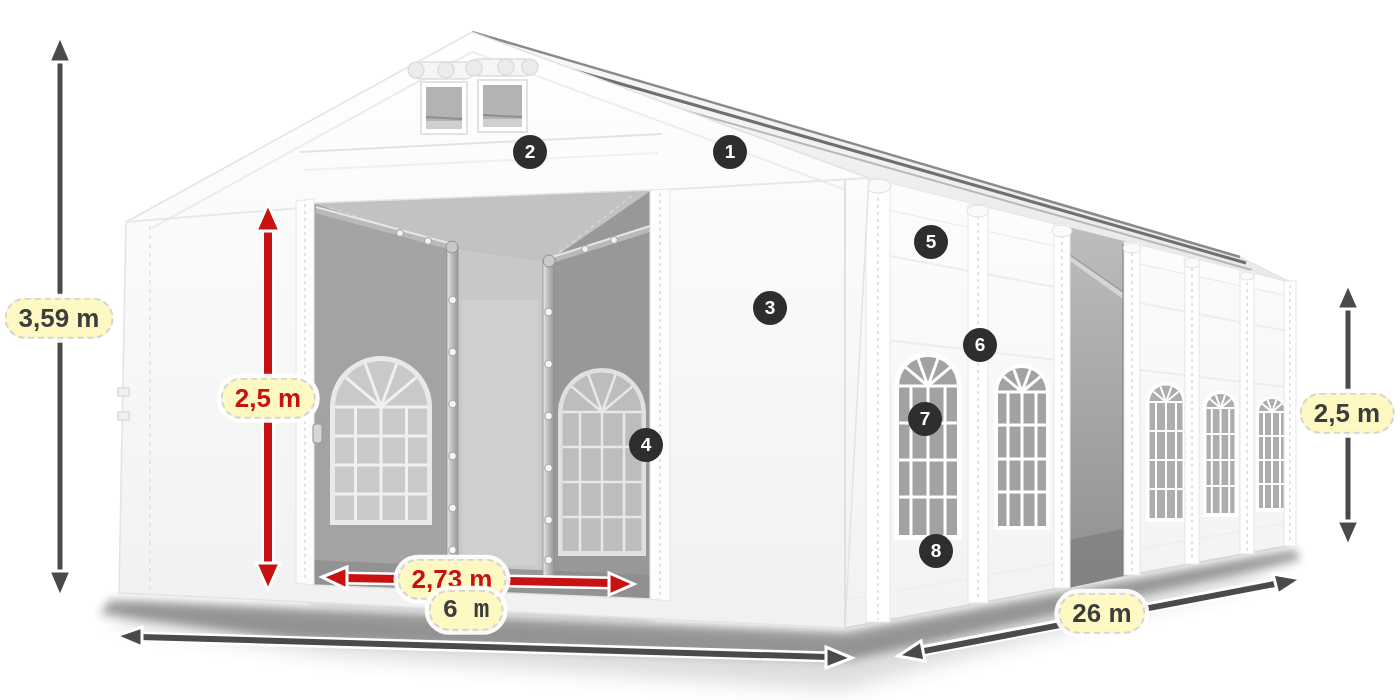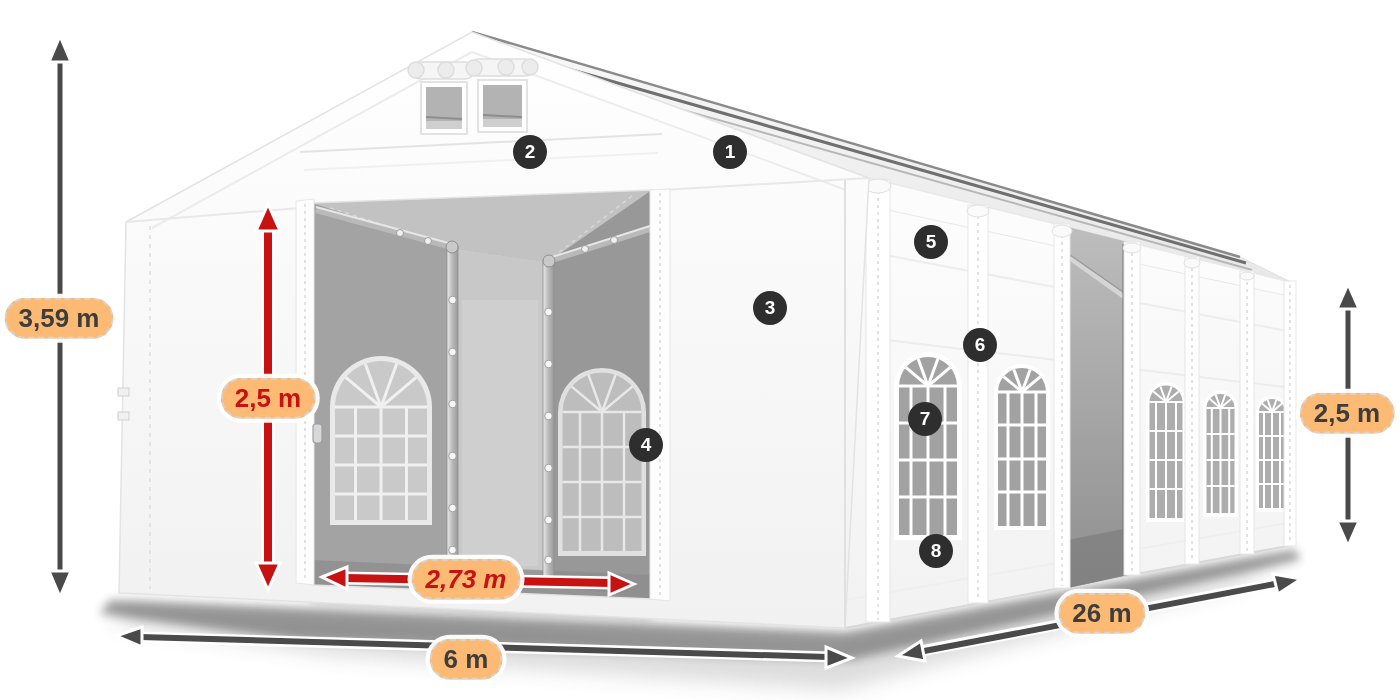--- a/index.html
+++ b/index.html
@@ -1,19 +1,19 @@
 <!DOCTYPE html>
 <html><head>
 <meta charset="utf-8">
 <style>
   html,body{margin:0;padding:0;background:#ffffff;}
   .stage{position:relative;width:1400px;height:700px;background:#ffffff;overflow:hidden;
          font-family:"Liberation Sans", sans-serif;}
   .scene{position:absolute;left:0;top:0;}
-  .dim-label{position:absolute;transform:translate(-50%,-50%);background:#fdba74;
+  .dim-label{position:absolute;transform:translate(-50%,-50%);background:#fef9c3;
              border:2px dashed #d4d4d4;border-radius:999px;padding:2px 12px;
              font-weight:bold;font-size:26px;line-height:1.25;white-space:nowrap;
              box-shadow:0 0 0 4px rgba(255,255,255,0.95);}
   .dim-label.dark{color:#3d3d3d;}
   .dim-label.red{color:#c81212;}
   .marker{position:absolute;transform:translate(-50%,-50%);width:34px;height:34px;
           border-radius:50%;background:#2e2e2e;color:#ffffff;font-weight:bold;
           font-size:19px;display:flex;align-items:center;justify-content:center;}
 </style>
 </head>
@@ -359,22 +359,22 @@
       <line x1="1348" y1="298" x2="1348" y2="532" stroke="#ffffff" stroke-width="10"></line>
       <line x1="1348" y1="302" x2="1348" y2="528" stroke="#4a4a4a" stroke-width="5"></line>
       <polygon points="1348,284 1337,309 1359,309" fill="#4a4a4a" stroke="#ffffff" stroke-width="3"></polygon>
       <polygon points="1348,546 1337,521 1359,521" fill="#4a4a4a" stroke="#ffffff" stroke-width="3"></polygon>
     </g>
   </g>
 </svg>
 
 <div class="dim-label dark" style="left:59px;top:318px;">3,59 m</div>
 <div class="dim-label red" style="left:268px;top:398px;">2,5 m</div>
-<div class="dim-label red" style="left:466px;top:579px;font-style:italic;">2,73 m</div>
-<div class="dim-label dark" style="left:466px;top:659px;">6 m</div>
+<div class="dim-label red" style="left:452px;top:579px;">2,73 m</div>
+<div class="dim-label dark" style="left:466px;top:610px;font-family:Liberation Mono, monospace;">6 m</div>
 <div class="dim-label dark" style="left:1102px;top:613px;">26 m</div>
 <div class="dim-label dark" style="left:1347px;top:413px;">2,5 m</div>
 
 <div class="marker" style="left:730px;top:152px;">1</div>
 <div class="marker" style="left:530px;top:152px;">2</div>
 <div class="marker" style="left:770px;top:308px;">3</div>
 <div class="marker" style="left:646px;top:445px;">4</div>
 <div class="marker" style="left:931px;top:242px;">5</div>
 <div class="marker" style="left:980px;top:345px;">6</div>
 <div class="marker" style="left:925px;top:419px;">7</div>

